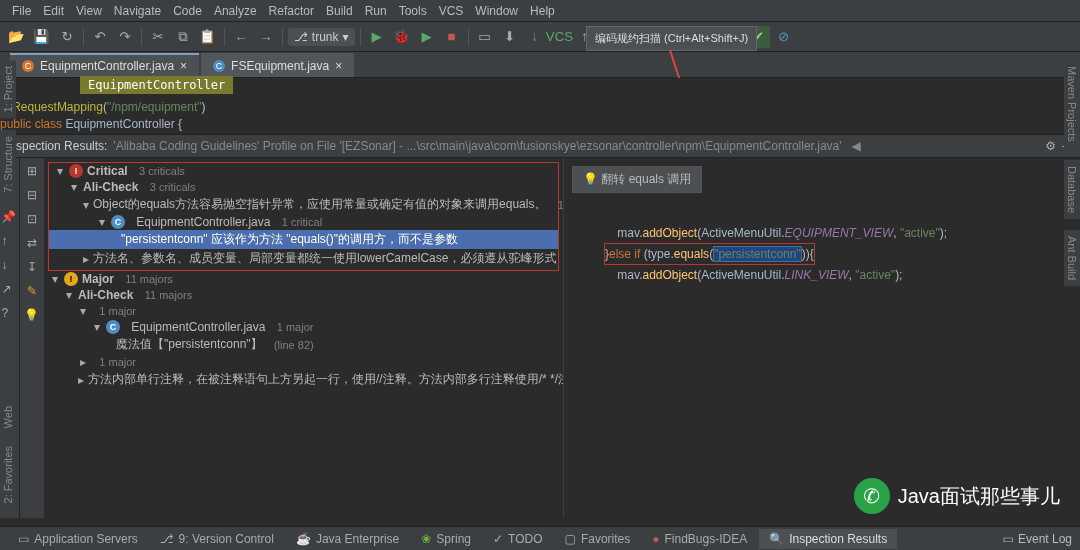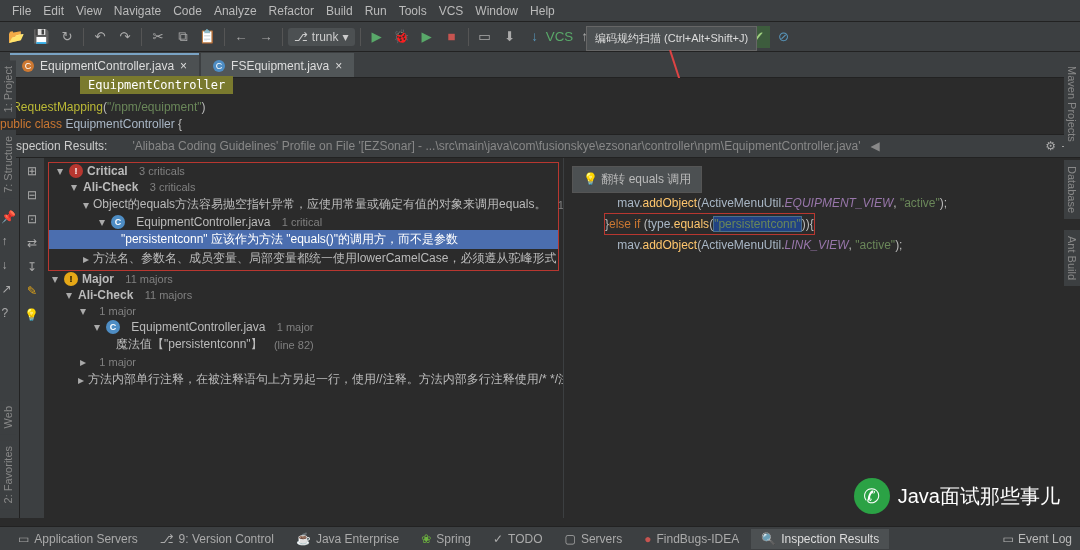--- a/index.html
+++ b/index.html
@@ -18,38 +18,38 @@
 .editor { position:relative; height:56px; background:#2b2b2b; display:flex; }
 .gutter { width:44px; text-align:right; padding-right:8px; color:#606366; padding-top:4px; line-height:17px; font-family:Consolas,monospace; font-size:12px; }
 .code { flex:1; padding-top:4px; line-height:17px; font-family:Consolas,monospace; font-size:12px; }
 .anno { color:#bbb936; }
 .str { color:#6a8759; }
 .kw { color:#cc7832; }
 .cls { color:#a9b7c6; }
 .breadcrumb-tip { position:absolute; left:80px; top:-2px; background:#7a7a2e; color:#fff; padding:2px 8px; font-family:Consolas,monospace; }
 .results-hdr { height:24px; background:#3c3f41; display:flex; align-items:center; padding:0 6px; gap:6px; border-top:1px solid #222; border-bottom:1px solid #222; }
 .results-hdr .title { color:#ccc; }
-.results-hdr .path { color:#888;margin-left:19px; }
+.results-hdr .path { color:#888; }
 .results-body { display:flex; height:360px; background:#2b2b2b; }
 .left-gutter { width:20px; background:#3c3f41; display:flex; flex-direction:column; align-items:center; padding-top:4px; gap:8px; border-right:1px solid #222; }
 .vico { width:16px; height:16px; color:#aaa; }
 .tree-toolbar { width:24px; background:#3c3f41; display:flex; flex-direction:column; align-items:center; padding-top:4px; gap:6px; }
 .tree-toolbar .tico { width:18px; height:18px; display:flex; align-items:center; justify-content:center; color:#aaa; cursor:pointer; }
 .tree { width:520px; background:#2b2b2b; overflow:hidden; padding:4px 0; border-right:1px solid #3c3f41; }
 .node { display:flex; align-items:center; padding:1px 4px; gap:4px; white-space:nowrap; }
 .node .arrow { width:10px; text-align:center; color:#aaa; }
 .node .cnt { color:#808080; font-size:11px; }
 .node.sel { background:#4b6eaf; color:#fff; }
 .crit-ico { width:14px; height:14px; border-radius:50%; display:inline-flex; align-items:center; justify-content:center; font-size:9px; font-weight:bold; }
 .crit-ico.c { background:#b83730; color:#fff; }
 .crit-ico.m { background:#e6a817; color:#000; }
 .crit-ico.cl { background:#4e8dc4; color:#fff; }
 .preview { flex:1; background:#2b2b2b; padding:8px 0; position:relative; }
 .pv-btn { display:inline-block; background:#4c5052; border:1px solid #555; padding:4px 10px; margin-left:8px; cursor:pointer; }
-.pv-code { font-family:Consolas,monospace; font-size:12px; line-height:20px; padding-left:40px; }
+.pv-code { font-family:Consolas,monospace; font-size:12px; margin-top:30px; line-height:20px; padding-left:40px; }
 .pv-code .id { color:#a9b7c6; }
 .pv-code .mtd { color:#ffc66d; }
 .pv-code .fld { color:#9876aa; font-style:italic; }
 .pv-code .lit { color:#6a8759; }
 .pv-code .hl { background:#214283; border:1px solid #4c708c; }
 .redbox { border:1px solid #b83730; }
 .bottom-bar { position:absolute; bottom:0; left:0; right:0; height:24px; background:#3c3f41; display:flex; align-items:center; padding:0 8px; gap:2px; border-top:1px solid #222; }
 .bb-tab { padding:3px 10px; display:flex; align-items:center; gap:5px; color:#aaa; cursor:pointer; }
 .bb-tab.active { background:#4c5052; color:#ddd; }
 .evlog { margin-left:auto; display:flex; align-items:center; gap:4px; }
@@ -221,21 +221,21 @@
 
 <div class="bottom-bar">
   <div class="bb-tab">▭ <span>Application Servers</span></div>
   <div class="bb-tab">⎇ <span>9: Version Control</span></div>
   <div class="bb-tab">☕ <span>Java Enterprise</span></div>
   <div class="bb-tab">
       <span style="color:#6db33f">❀</span> 
       <span>Spring</span>
     </div>
   <div class="bb-tab">✓ <span>TODO</span></div>
-  <div class="bb-tab">▢ <span>Servers</span></div>
+  <div class="bb-tab">▢ <span>Favorites</span></div>
   <div class="bb-tab">
       <span style="color:#c75450">●</span> 
       <span>FindBugs-IDEA</span>
     </div>
   <div class="bb-tab active">🔍 <span>Inspection Results</span></div>
   <div class="evlog">▭ <span>Event Log</span></div>
 </div>
 
 <div class="wm">
   <div class="circ">✆</div>

